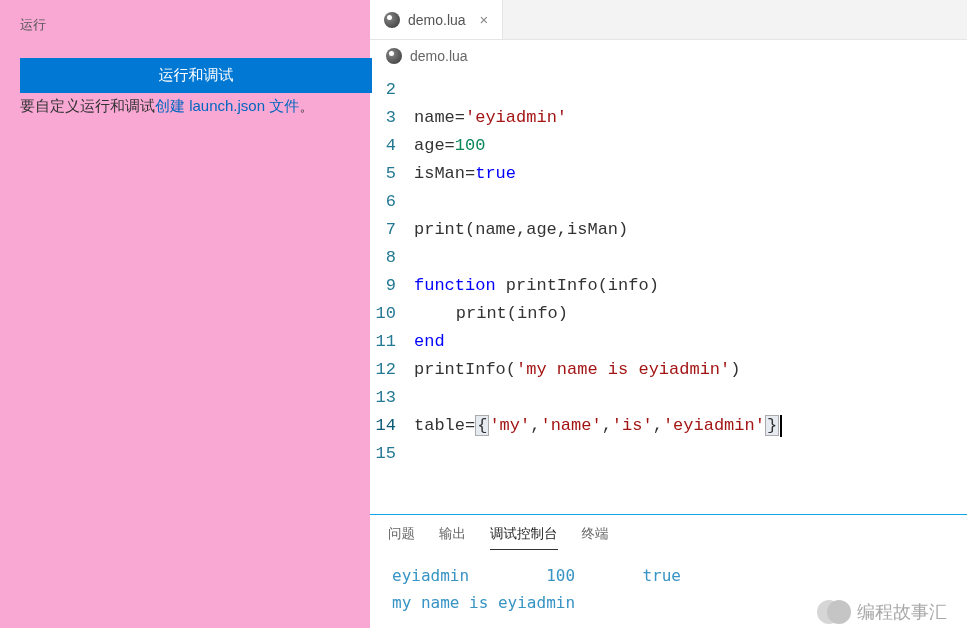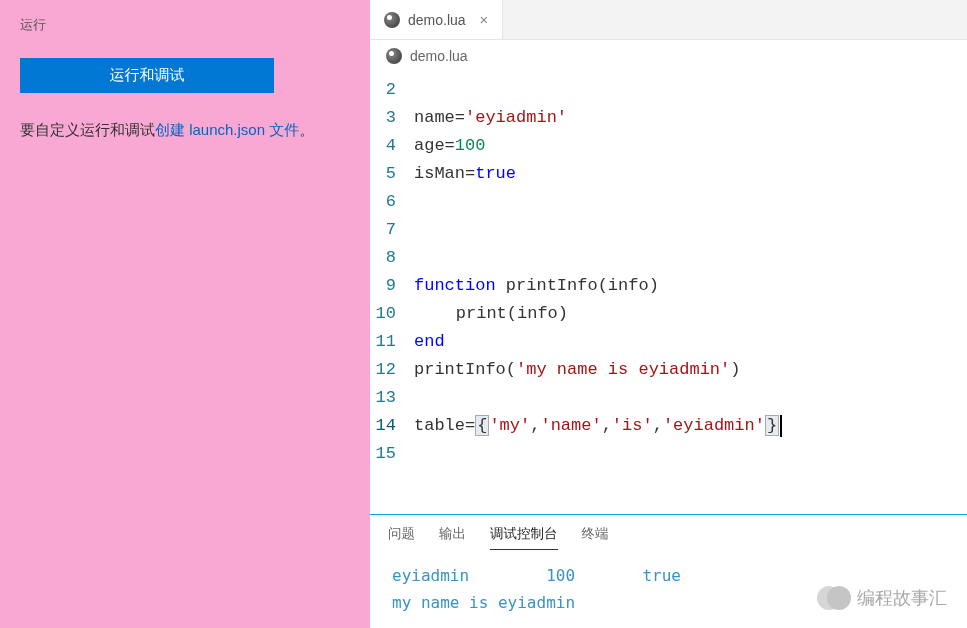--- a/index.html
+++ b/index.html
@@ -19,29 +19,28 @@
   padding: 16px 20px;
   flex-shrink: 0;
 }
 .sidebar-title {
   font-size: 13px;
   color: #555;
   margin-bottom: 24px;
 }
 .run-debug-btn {
   display: block;
-  width: 254px;
+  width: 352px;
   background: #0078d4;
   color: #fff;
   text-align: center;
   padding: 8px 12px;
   font-size: 15px;
   border: none;
   cursor: pointer;
-  margin-bottom: 24px;
 }
 .sidebar-text {
   font-size: 15px;
   color: #333;
   line-height: 1.7;
   margin-bottom: 16px;
 }
 .link { color: #0066bf; cursor: pointer; text-align: center; }
 
 .main {
@@ -135,21 +134,21 @@
 .panel-body {
   font-family: Consolas, monospace;
   font-size: 16px;
   color: #3794c4;
   padding: 12px 22px;
   line-height: 1.7;
   white-space: pre;
 }
 .watermark {
   position: absolute;
-  right: 20px; bottom: 18px;
+  right: 20px; bottom: 4px;
   display: flex; align-items: center; gap: 6px;
   color: #999; font-size: 18px;
   opacity: 0.85;
 }
 .wm-icon {
   width: 24px; height: 24px; border-radius: 50%;
   background: #bbb; position: relative;
 }
 .wm-icon::before, .wm-icon::after {
   content: ""; position: absolute; border-radius: 50%; background: #bbb;
@@ -197,20 +196,21 @@
       <div class="line">
         <div class="gutter">5</div>
         <div class="code"><span>isMan=</span><span class="tok-kw">true</span></div>
       </div>
       <div class="line">
         <div class="gutter">6</div>
         <div class="code"></div>
       </div>
       <div class="line">
         <div class="gutter">7</div>
+        <div class="code"><span>print(name,age,isMan)</span></div>
       </div>
       <div class="line">
         <div class="gutter">8</div>
         <div class="code"></div>
       </div>
       <div class="line">
         <div class="gutter">9</div>
         <div class="code"><span class="tok-kw">function</span><span> printInfo(info)</span></div>
       </div>
       <div class="line">

